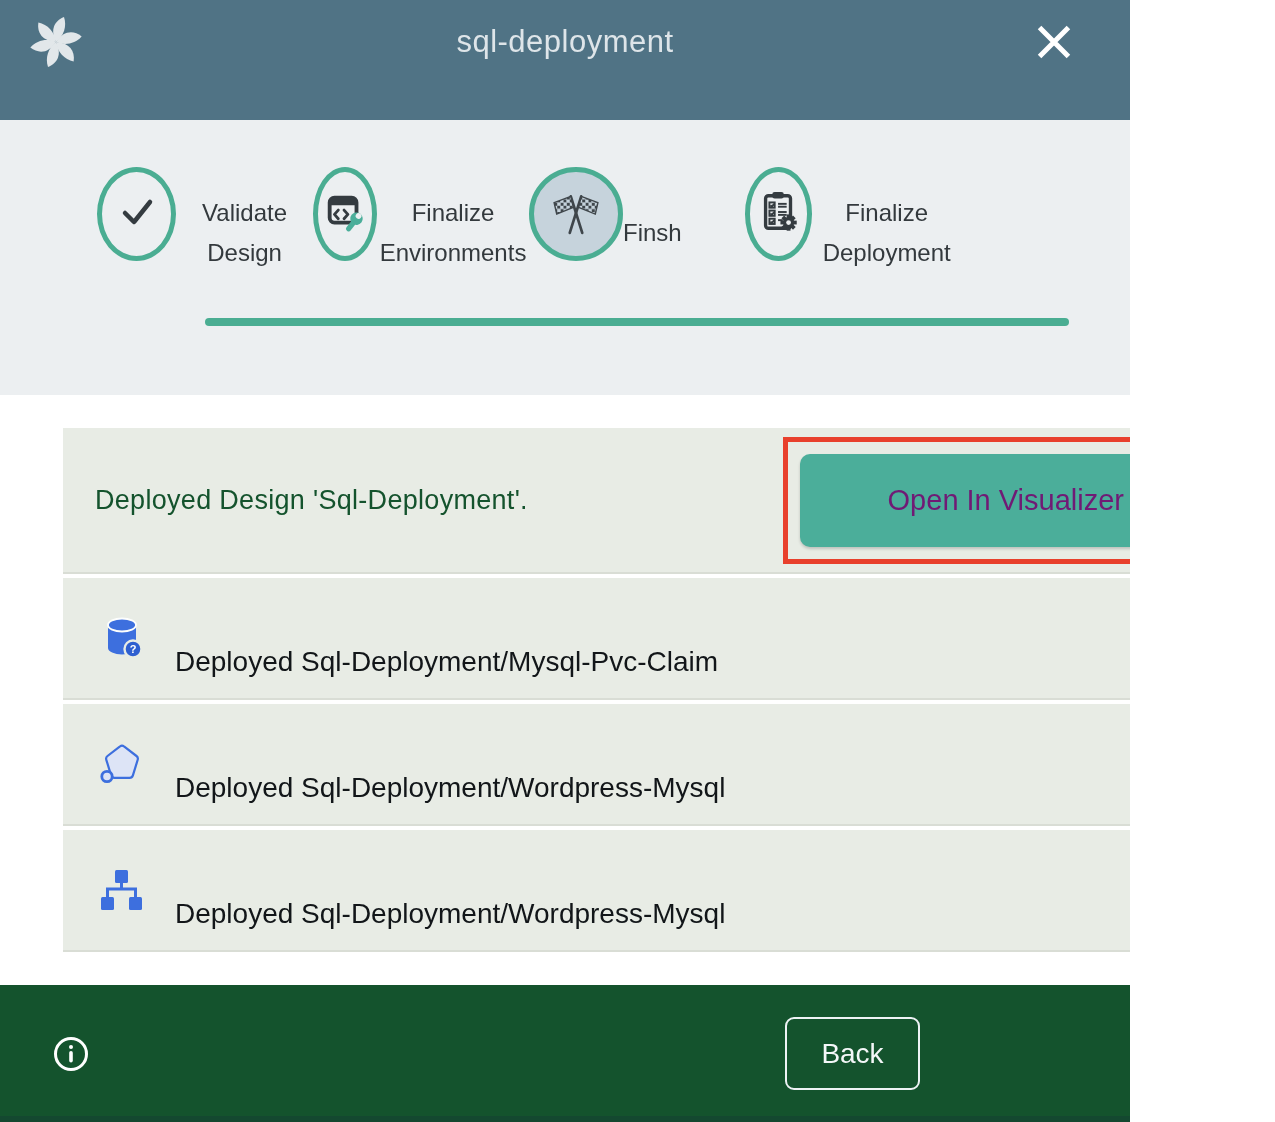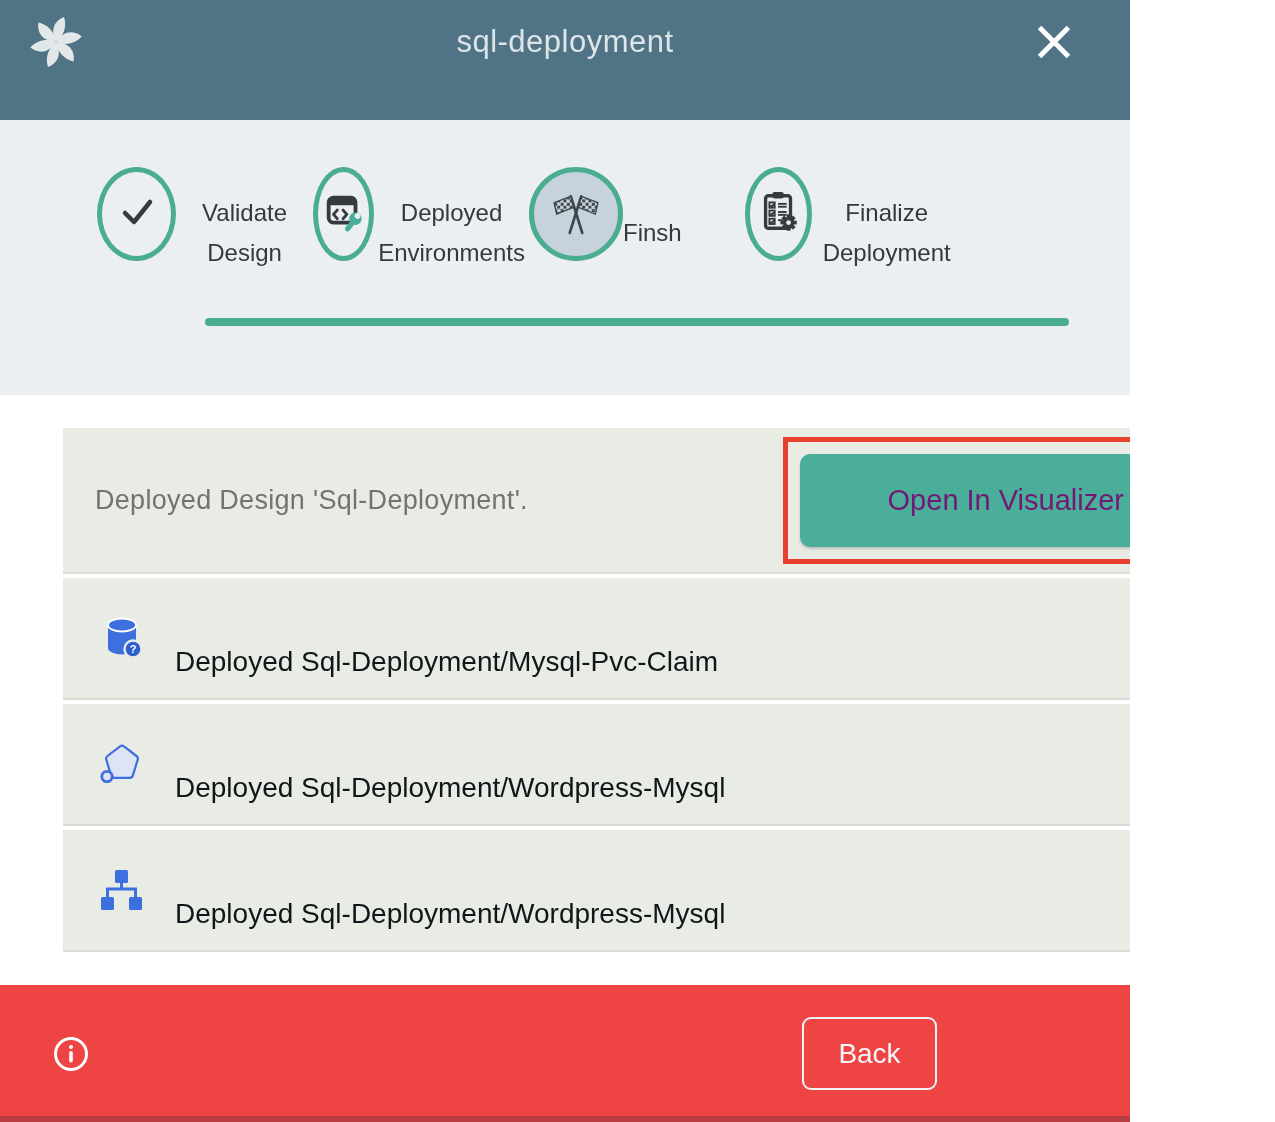--- a/index.html
+++ b/index.html
@@ -43,40 +43,40 @@
     margin-top:38px;text-align:center;font-size:24px;line-height:40px;
     color:#33393D;max-width:190px;
   }
   
   .results-panel{position:absolute;left:63px;top:428px;width:1149px;}
   .design-row{
     position:relative;height:144px;background:#E8ECE5;
     border-bottom:2px solid #D9DDD5;
     display:flex;align-items:center;margin-bottom:4px;
   }
-  .design-text{margin-left:32px;font-size:27px;color:#737373;letter-spacing:.3px;}
+  .design-text{margin-left:32px;font-size:27px;color:#14532d;letter-spacing:.3px;}
   .highlight-box{
     position:absolute;right:15px;top:9px;width:404px;height:117px;
     border:5px solid #E8402C;display:flex;align-items:center;justify-content:center;
   }
   .visualizer-btn{
     width:380px;height:93px;background:#4BAE9A;border:none;border-radius:10px;
     color:#701a75;font-size:29px;font-family:"Liberation Sans",sans-serif;
     display:flex;align-items:center;justify-content:flex-end;gap:16px;cursor:pointer;
     box-shadow:0 2px 3px rgba(0,0,0,.18);
   }
   .result-row{
     height:120px;background:#E8ECE5;border-bottom:2px solid #D9DDD5;
     display:flex;align-items:center;margin-bottom:4px;
   }
   .result-icon{margin-left:37px;width:44px;height:44px;flex:0 0 44px;}
   .result-text{margin-left:31px;font-size:28px;color:#121619;margin-top:47px;}
   
   .modal-footer{
-    position:absolute;left:0;top:985px;width:100%;height:137px;background:#ef4444;padding-left:17px;
+    position:absolute;left:0;top:985px;width:100%;height:137px;background:#14532d;
   }
   .modal-footer::after{
     content:"";position:absolute;left:0;bottom:0;width:100%;height:6px;
     background:rgba(20,40,60,.25);
   }
   .info-btn{
     position:absolute;left:52px;top:50px;width:38px;height:38px;
     background:transparent;border:none;padding:0;cursor:pointer;
   }
   .back-btn{
@@ -146,21 +146,21 @@
               <path d="M17 22 l-4 4.5 4 4.5" stroke="#343B40" stroke-width="3" fill="none" stroke-linecap="round" stroke-linejoin="round"></path>
               <path d="M23 22 l4 4.5 -4 4.5" stroke="#343B40" stroke-width="3" fill="none" stroke-linecap="round" stroke-linejoin="round"></path>
               <g transform="translate(36,31) rotate(38)">
                 <circle r="6.5" fill="#4BAE9A"></circle>
                 <circle cy="-3.5" r="3" fill="#ECEFF1"></circle>
                 <rect x="-2.7" y="3" width="5.4" height="13" rx="2.5" fill="#4BAE9A"></rect>
               </g>
             </svg>
           </span>
         </div>
-        <div class="step-label">Deployed Environments</div>
+        <div class="step-label">Finalize Environments</div>
       </div>
 
 
       <div class="step active">
         <div class="step-circle">
           <span>
             <svg viewBox="0 0 48 48" width="50" height="50">
               <defs>
                 <pattern id="chk" width="6" height="6" patternUnits="userSpaceOnUse">
                   <rect width="3" height="3" fill="#3F464B"></rect>

